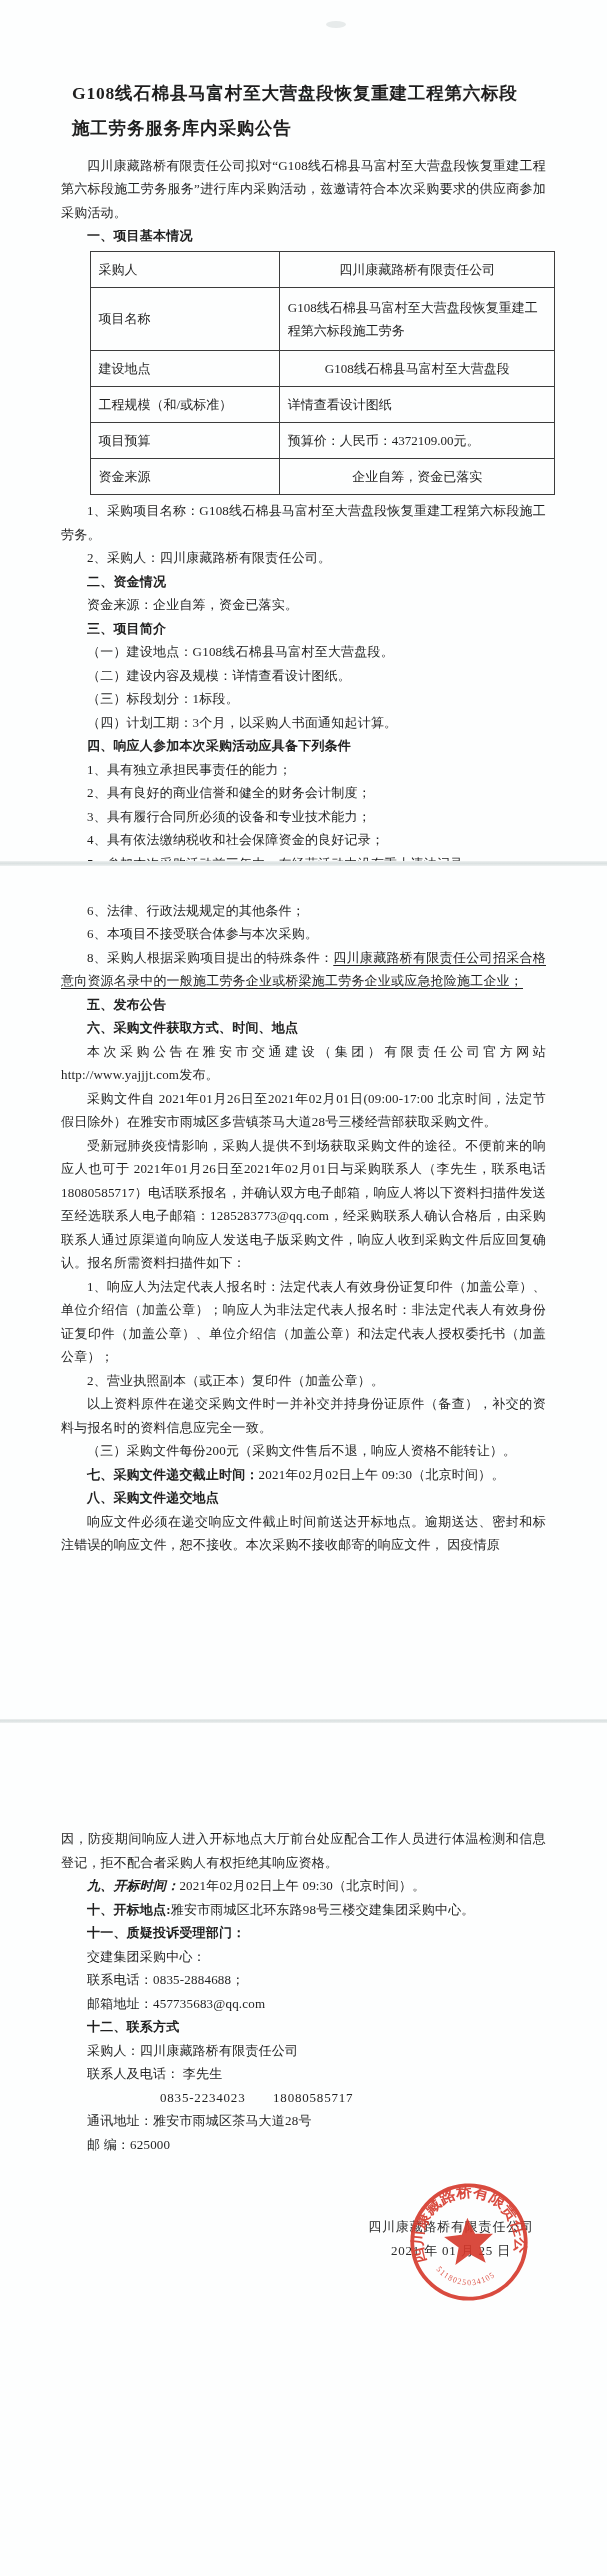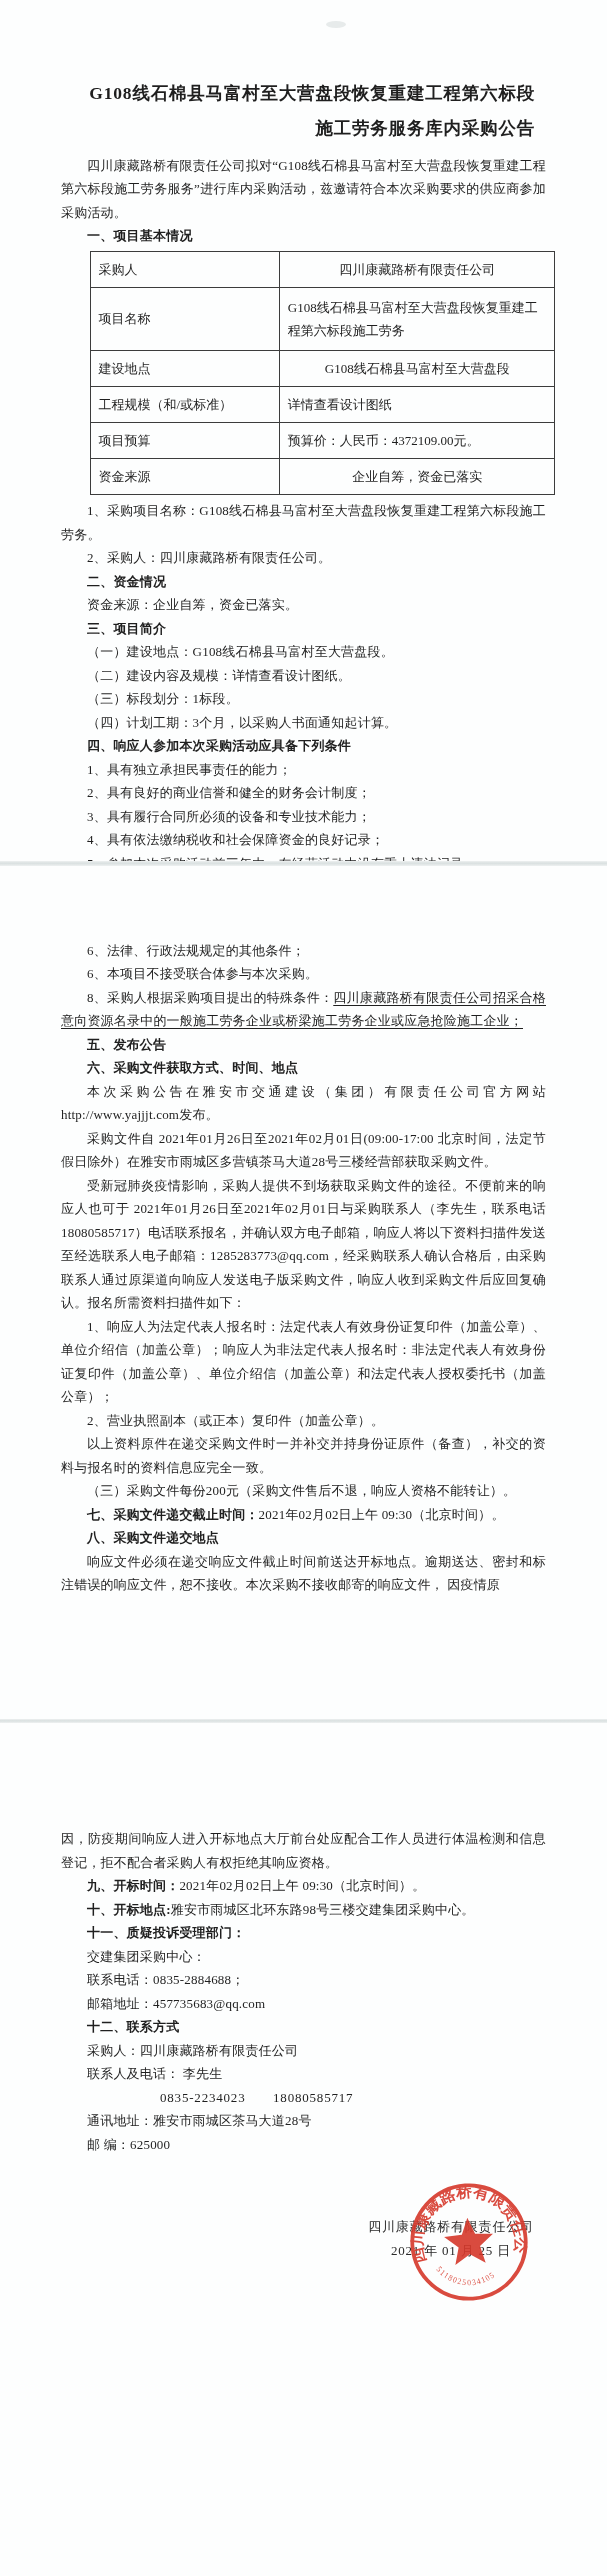--- a/index.html
+++ b/index.html
@@ -8,32 +8,32 @@
     background:#f6f8f8;
     font-family:"Liberation Serif","DejaVu Serif",serif;
     color:#1f1f1f;
     -webkit-font-smoothing:antialiased;
   }
   .page{
     position:relative;background:#fdfefe;width:607px;box-sizing:border-box;
     padding:0 61px;overflow:hidden;
   }
   .page.p1{height:861px;padding-top:76px;}
-  .page.p2{height:853px;padding-top:73px;}
+  .page.p2{height:853px;padding-top:33px;}
   .page.p3{height:853px;padding-top:104px;}
   .gap{
     height:4.6px;width:607px;
     background:linear-gradient(to bottom,#eef1f1,#d9e0e0 45%,#eef1f1);
   }
   .artifact{
     position:absolute;left:326px;top:21px;width:20px;height:6.8px;
     background:#e7ebeb;border-radius:50%;
   }
   .doc-title{
-    font-size:17.5px;font-weight:bold;text-align:right;
+    font-size:17.5px;font-weight:bold;text-align:left;
     line-height:35px;letter-spacing:0.8px;margin:0 auto 7.6px auto;max-width:463px;
   }
   .line{
     font-size:13px;line-height:23.5px;margin:0;text-indent:26px;
     letter-spacing:0.2px;text-align:justify;
   }
   .line.bold{font-weight:bold;}
   .line.noindent{text-indent:0;}
   .line.phone-indent{text-indent:99px;letter-spacing:0.8px;}
   .u{text-decoration:underline;text-underline-offset:3px;}
@@ -143,21 +143,21 @@
 
   <p class="line bold">八、采购文件递交地点</p>
   <p class="line">响应文件必须在递交响应文件截止时间前送达开标地点。逾期送达、密封和标注错误的响应文件，恕不接收。本次采购不接收邮寄的响应文件， 因疫情原</p>
 </div>
 
 <div class="gap"></div>
 
 <div class="page p3">
   <p class="line noindent">因，防疫期间响应人进入开标地点大厅前台处应配合工作人员进行体温检测和信息登记，拒不配合者采购人有权拒绝其响应资格。</p>
 
-  <p class="line"><span style="font-weight:bold;">九、开标时间：</span><span>2021年02月02日上午 09:30（北京时间）。</span></p>
+  <p class="line"><span style="font-weight:bold;font-style:italic;">九、开标时间：</span><span>2021年02月02日上午 09:30（北京时间）。</span></p>
 
   <p class="line"><span style="font-weight:bold;">十、开标地点:</span><span>雅安市雨城区北环东路98号三楼交建集团采购中心。</span></p>
 
   <p class="line bold">十一、质疑投诉受理部门：</p>
   <p class="line">交建集团采购中心：</p>
   <p class="line">联系电话：0835-2884688；</p>
   <p class="line">邮箱地址：457735683@qq.com</p>
 
   <p class="line bold">十二、联系方式</p>
   <p class="line">采购人：四川康藏路桥有限责任公司</p>

